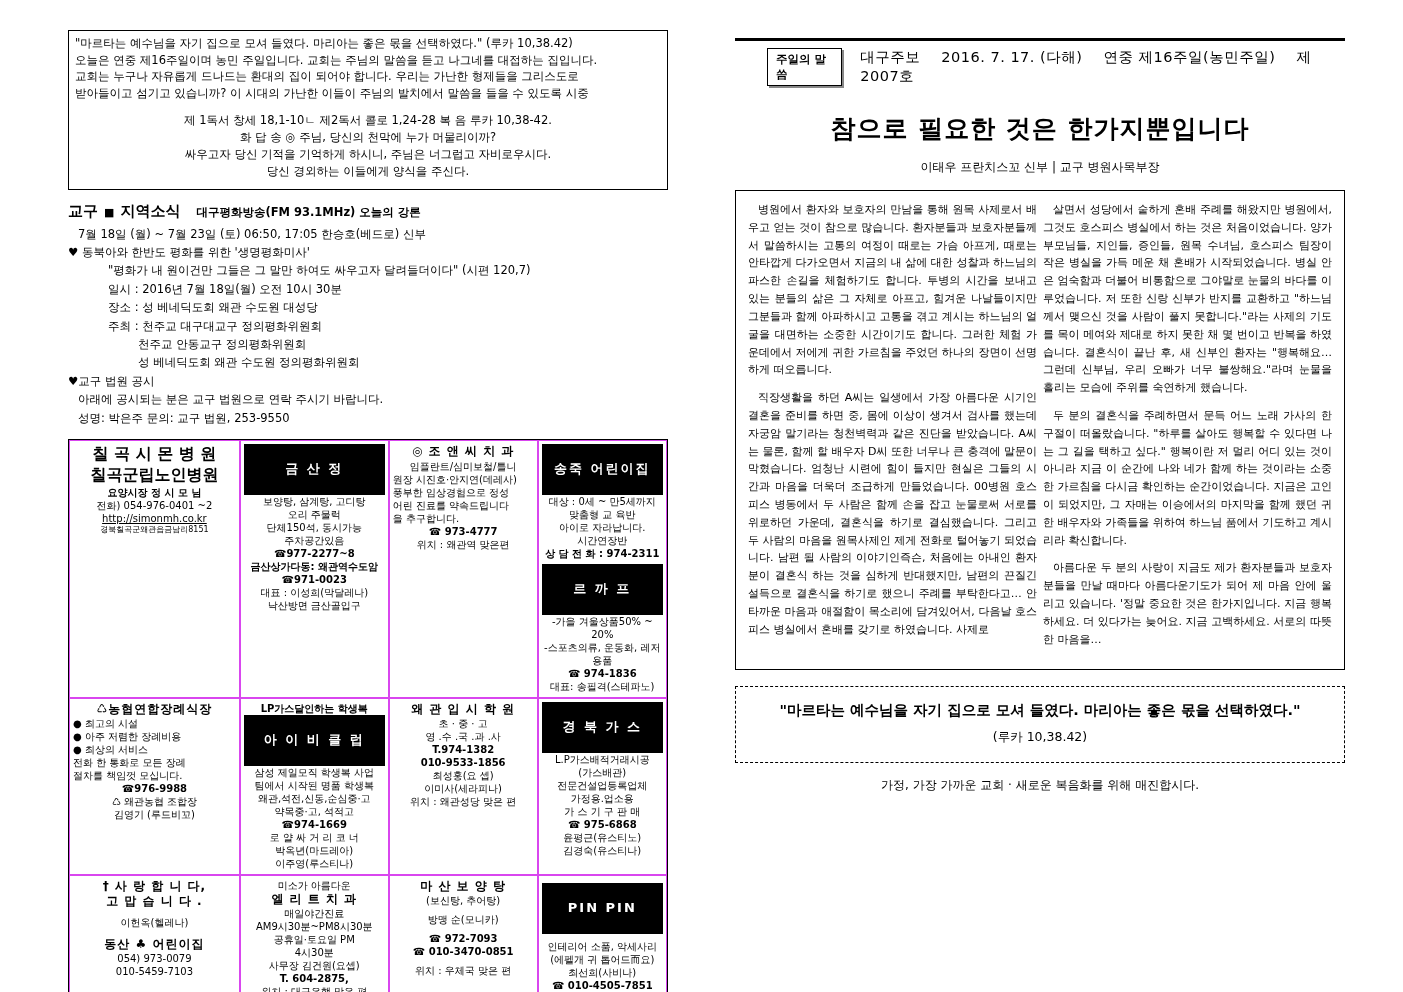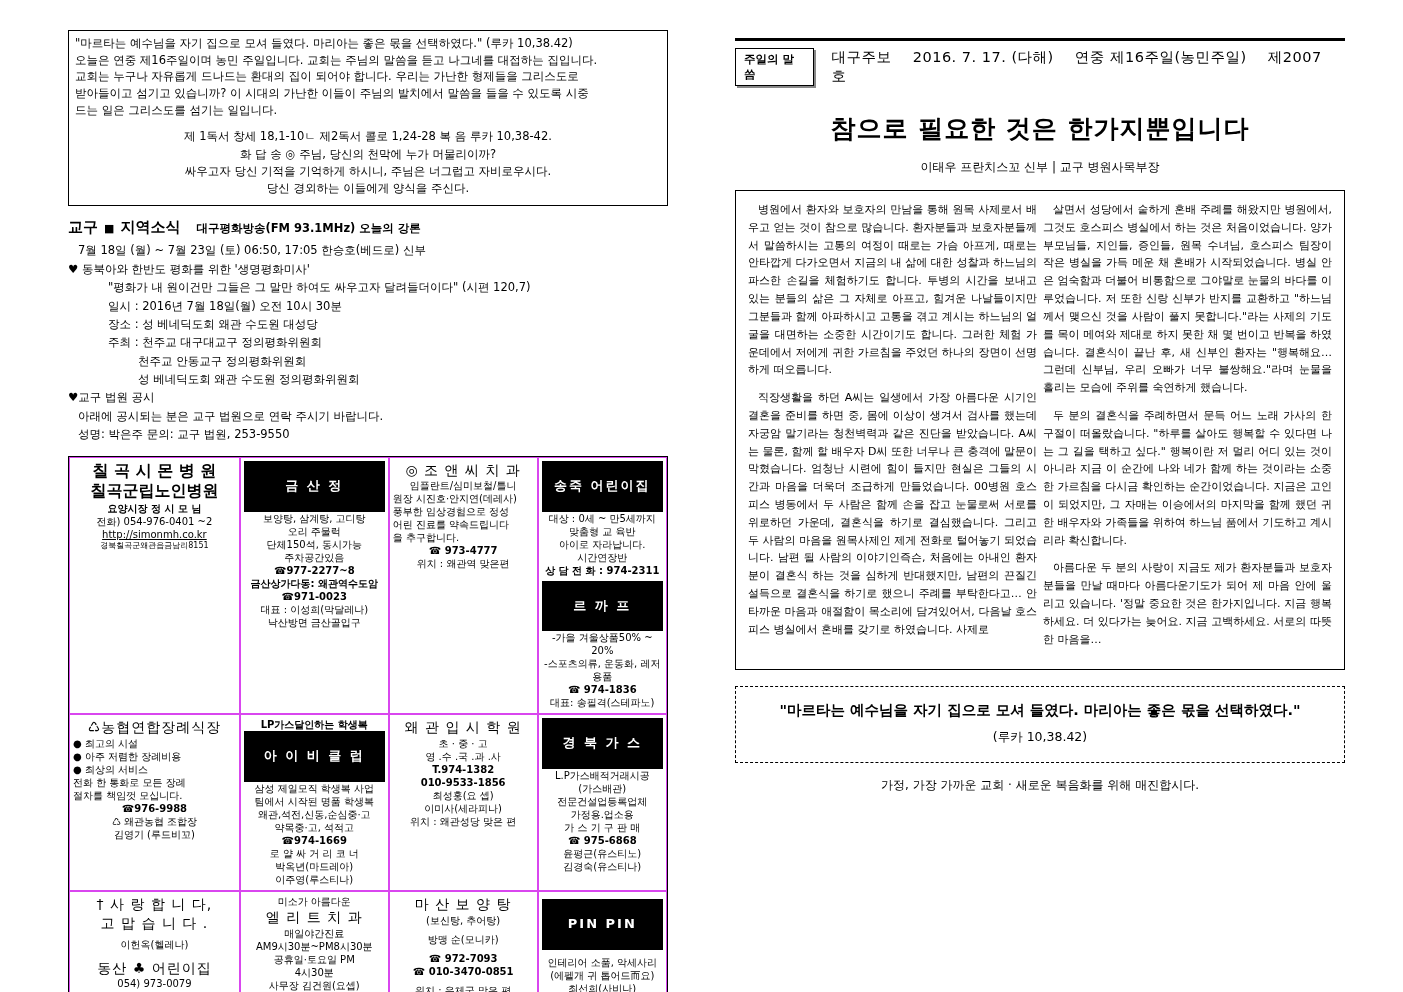--- a/index.html
+++ b/index.html
@@ -30,37 +30,37 @@
   .pn-body { font-size:11.5px; line-height:1.6; margin-top:4px; }
   .pn-body .ind1 { margin-left:10px; }
   .pn-body .ind2 { margin-left:40px; }
   .pn-body .ind3 { margin-left:70px; }
 
   
   .ads { margin-top:12px; border:1px solid #000; display:grid;
          grid-template-columns:1.32fr 1.15fr 1.15fr 1fr; }
   .ad { border:1px solid #d946ef; padding:3px 3px 4px 3px; position:relative;
         font-size:10px; line-height:1.3; text-align:center; }
-  .ad .hdr { font-weight:normal; font-size:14px; letter-spacing:1px;text-align:center; }
+  .ad .hdr { font-weight:bold; font-size:12px; letter-spacing:1px;text-align:center; }
   .ad .hdr-blk { background:#000; color:#fff; font-weight:bold; font-size:13px;
                  letter-spacing:2px; padding:17px 0; }
   .ad .hdr-lg { font-weight:bold; font-size:16px; }
   .ad .ln { font-size:10px; }
   .ad .sm { font-size:10px; }
   .ad .xs { font-size:8px; }
   .ad .lft { text-align:left; }
   .ad .b { font-weight:bold; }
   .ad .u { text-decoration:underline; }
 
   
   .right { position:absolute; left:735px; top:38px; width:610px; }
   .rule { border-top:3px solid #000; width:100%; }
   .masthead { display:flex; align-items:center; margin-top:7px; }
   .word-tag { border:1px solid #000; padding:3px 8px; font-size:11.5px;
-              box-shadow:2px 2px 0 #888; font-weight:bold; }
+              box-shadow:2px 2px 0 #888; font-weight:bold;margin-left:32px; }
   .mast-text { margin-left:18px; font-size:14.5px; letter-spacing:0.5px; }
   .mast-text span { margin-right:16px; }
   .main-title { text-align:center; font-size:25px; font-weight:bold; margin-top:26px;
                 letter-spacing:1px; }
   .author { text-align:center; font-size:12px; margin-top:14px; }
 
   .art-box { margin-top:14px; border:1px solid #000; padding:10px 12px;
              display:flex; gap:6px; }
   .col { width:50%; font-size:11px; line-height:1.62; text-align:justify; }
   .col p { margin:0 0 10px 0; text-indent:10px; }
@@ -77,21 +77,20 @@
 <div class="page">
 
   <div class="left">
 
     <div class="liturgy-box">
       <div class="liturgy-lines">
         <div>"마르타는 예수님을 자기 집으로 모셔 들였다. 마리아는 좋은 몫을 선택하였다." (루카 10,38.42)</div>
         <div>오늘은 연중 제16주일이며 농민 주일입니다. 교회는 주님의 말씀을 듣고 나그네를 대접하는 집입니다.</div>
         <div>교회는 누구나 자유롭게 드나드는 환대의 집이 되어야 합니다. 우리는 가난한 형제들을 그리스도로</div>
         <div>받아들이고 섬기고 있습니까? 이 시대의 가난한 이들이 주님의 발치에서 말씀을 들을 수 있도록 시중</div>
-        <div>드는 일은 그리스도를 섬기는 일입니다.</div>
       </div>
       <div class="center-block">
         <div>제 1독서 창세 18,1-10ㄴ      제2독서 콜로 1,24-28    복 음 루카 10,38-42.</div>
         <div>화 답 송 ◎ 주님, 당신의 천막에 누가 머물리이까?</div>
         <div>싸우고자 당신 기적을 기억하게 하시니, 주님은 너그럽고 자비로우시다.</div>
         <div>당신 경외하는 이들에게 양식을 주신다.</div>
       </div>
     </div>
 
     <div class="parish-news">

